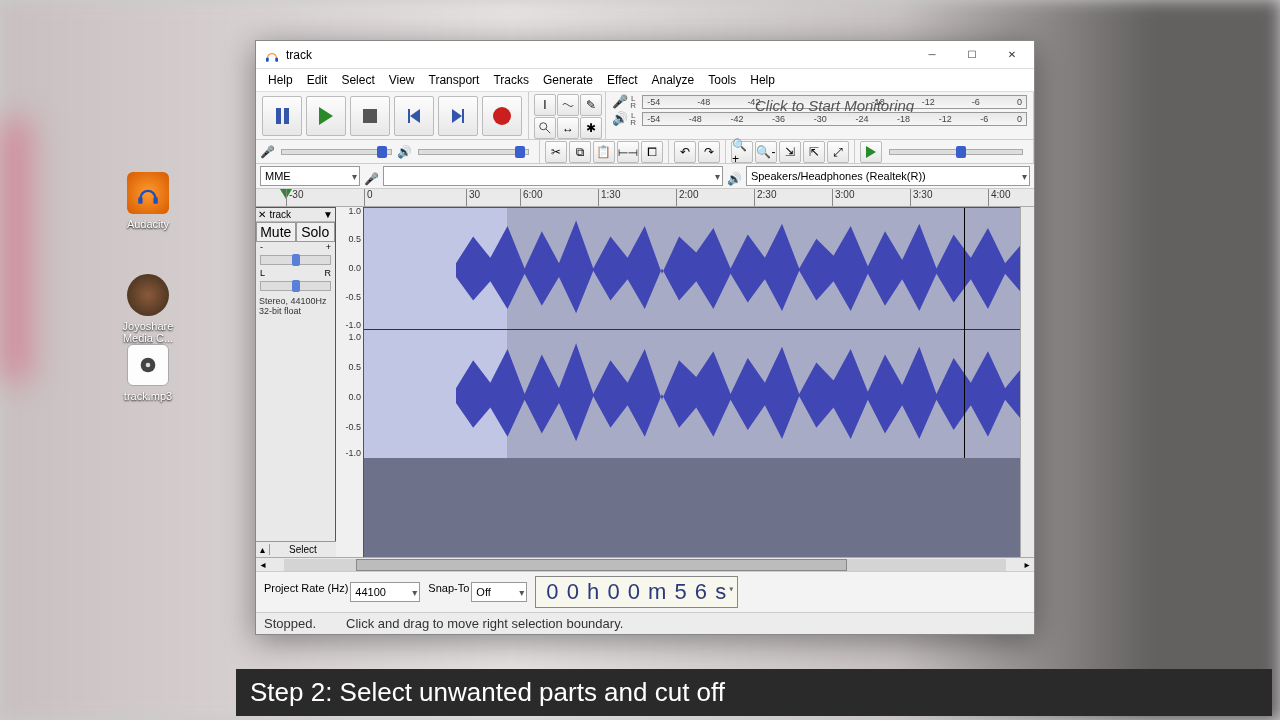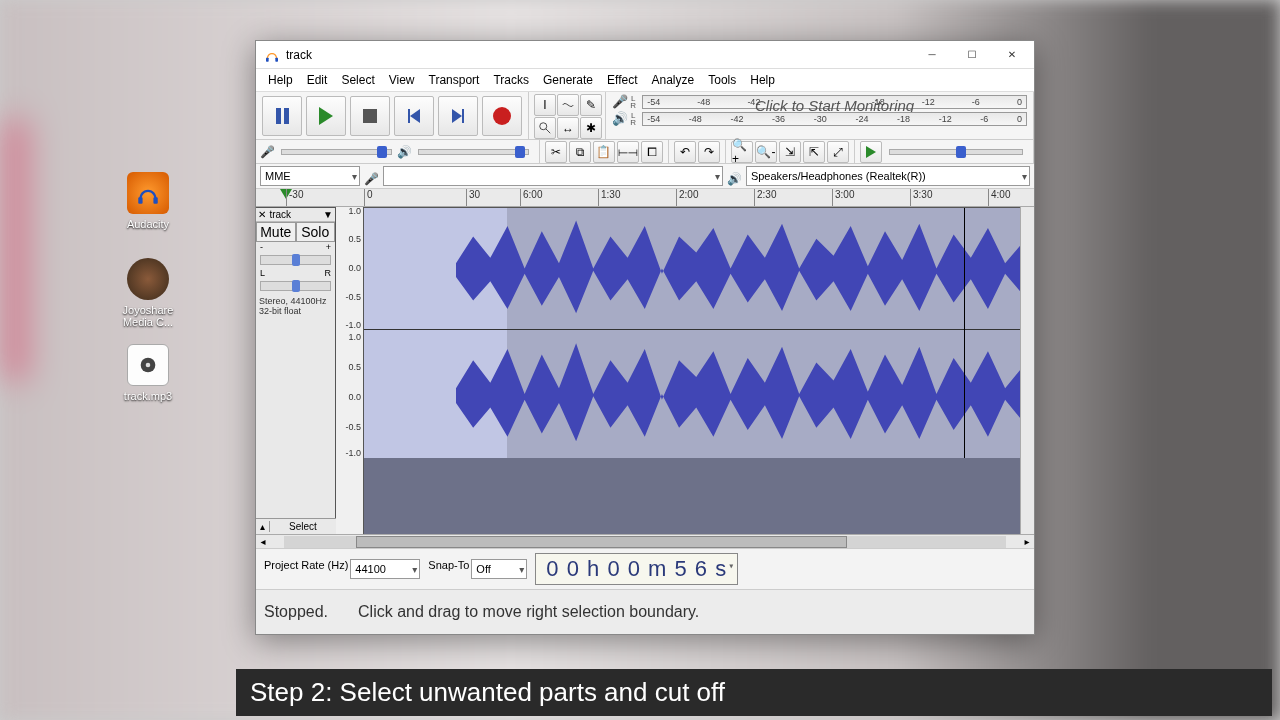--- a/index.html
+++ b/index.html
@@ -54,21 +54,21 @@
   .track-foot .arrow{width:14px;text-align:center;border-right:1px solid #999;}
   .hscroll { height:14px; background:#e9e9e9; border-top:1px solid #aaa; display:flex; align-items:center;}
   .hscroll .sb { flex:1; margin:0 14px; height:12px; background:#d4d4d4; position:relative;}
   .hscroll .sb .th{position:absolute; left:10%; width:68%; top:0; bottom:0; background:#bcbcbc; border:1px solid #888;}
   .selection-bar { display:flex; align-items:center; gap:8px; padding:4px 8px; background:#f3f3f3; border-top:1px solid #ccc; font-size:11px;}
   .sel-group { display:flex; flex-direction:row; gap:2px;}
   .spin { border:1px solid #888; background:#fff; padding:1px 4px; font-family: "Consolas", monospace; font-size:12px; position:relative;}
   .spin::after{content:"▾"; position:absolute; right:2px; top:1px; font-size:9px; color:#666;}
   .bigtime { border:1px solid #888; background:#f7f7ee; padding:2px 10px; font-family:"Consolas",monospace; font-size:22px; color:#2b3a7a; letter-spacing:1px; position:relative;}
   .bigtime::after{content:"▾"; position:absolute; right:2px; top:6px; font-size:10px; color:#666;}
-  .statusbar { display:flex; gap:30px; padding:13px 8px; font-size:16px; background:#ececec; border-top:1px solid #ccc; color:#333;}
+  .statusbar { display:flex; gap:30px; padding:3px 8px; font-size:13px; background:#ececec; border-top:1px solid #ccc; color:#333;}
   .tri-play{width:0;height:0;border-top:9px solid transparent;border-bottom:9px solid transparent;border-left:14px solid #2a8a2a;}
   .sq-stop{width:14px;height:14px;background:#555;}
   .circ-rec{width:18px;height:18px;border-radius:50%;background:#c91f1f;}
   .bars-pause{display:flex;gap:3px;}
   .bars-pause span{width:5px;height:16px;background:#3355aa;}
   .skip{display:flex;align-items:center;}
   .skip .bar{width:2px;height:14px;background:#3355aa;}
   .skip .tri{width:0;height:0;border-top:7px solid transparent;border-bottom:7px solid transparent;}
   .vscroll{position:absolute; right:0; top:0; bottom:0; width:14px; background:#e9e9e9; border-left:1px solid #aaa;}
   svg.ic{width:14px;height:14px;}
@@ -81,21 +81,21 @@
 <div class="desktop-icon" style="left:108px; top:172px;">
   <div class="di-img" style="background:radial-gradient(circle,#ff9a2e,#d65a00);">
     <svg viewBox="0 0 24 24" width="26" height="26">
         <path fill="#1f4fbf" d="M4 18c0-5 3-9 8-9s8 4 8 9h-2c0-4-2.5-7-6-7s-6 3-6 7H4z"></path>
         <rect x="3" y="16" width="4" height="6" rx="1" fill="#1f4fbf"></rect>
         <rect x="17" y="16" width="4" height="6" rx="1" fill="#1f4fbf"></rect>
       </svg>
   </div>
   <div>Audacity</div>
 </div>
-<div class="desktop-icon" style="left:108px; top:258px;">
+<div class="desktop-icon" style="left:108px; top:274px;">
   <div class="di-img" style="background:radial-gradient(circle,#8a5a3a,#3a2a1a);border-radius:50%;"></div>
   <div>Joyoshare Media C...</div>
 </div>
 <div class="desktop-icon" style="left:108px; top:344px;">
   <div class="di-img" style="background:#fdfdfd;border:1px solid #aaa;">
     <svg viewBox="0 0 24 24" width="22" height="22">
         <circle cx="12" cy="12" r="8" fill="#444"></circle>
         <circle cx="12" cy="12" r="2.5" fill="#ddd"></circle>
       </svg>
   </div>

